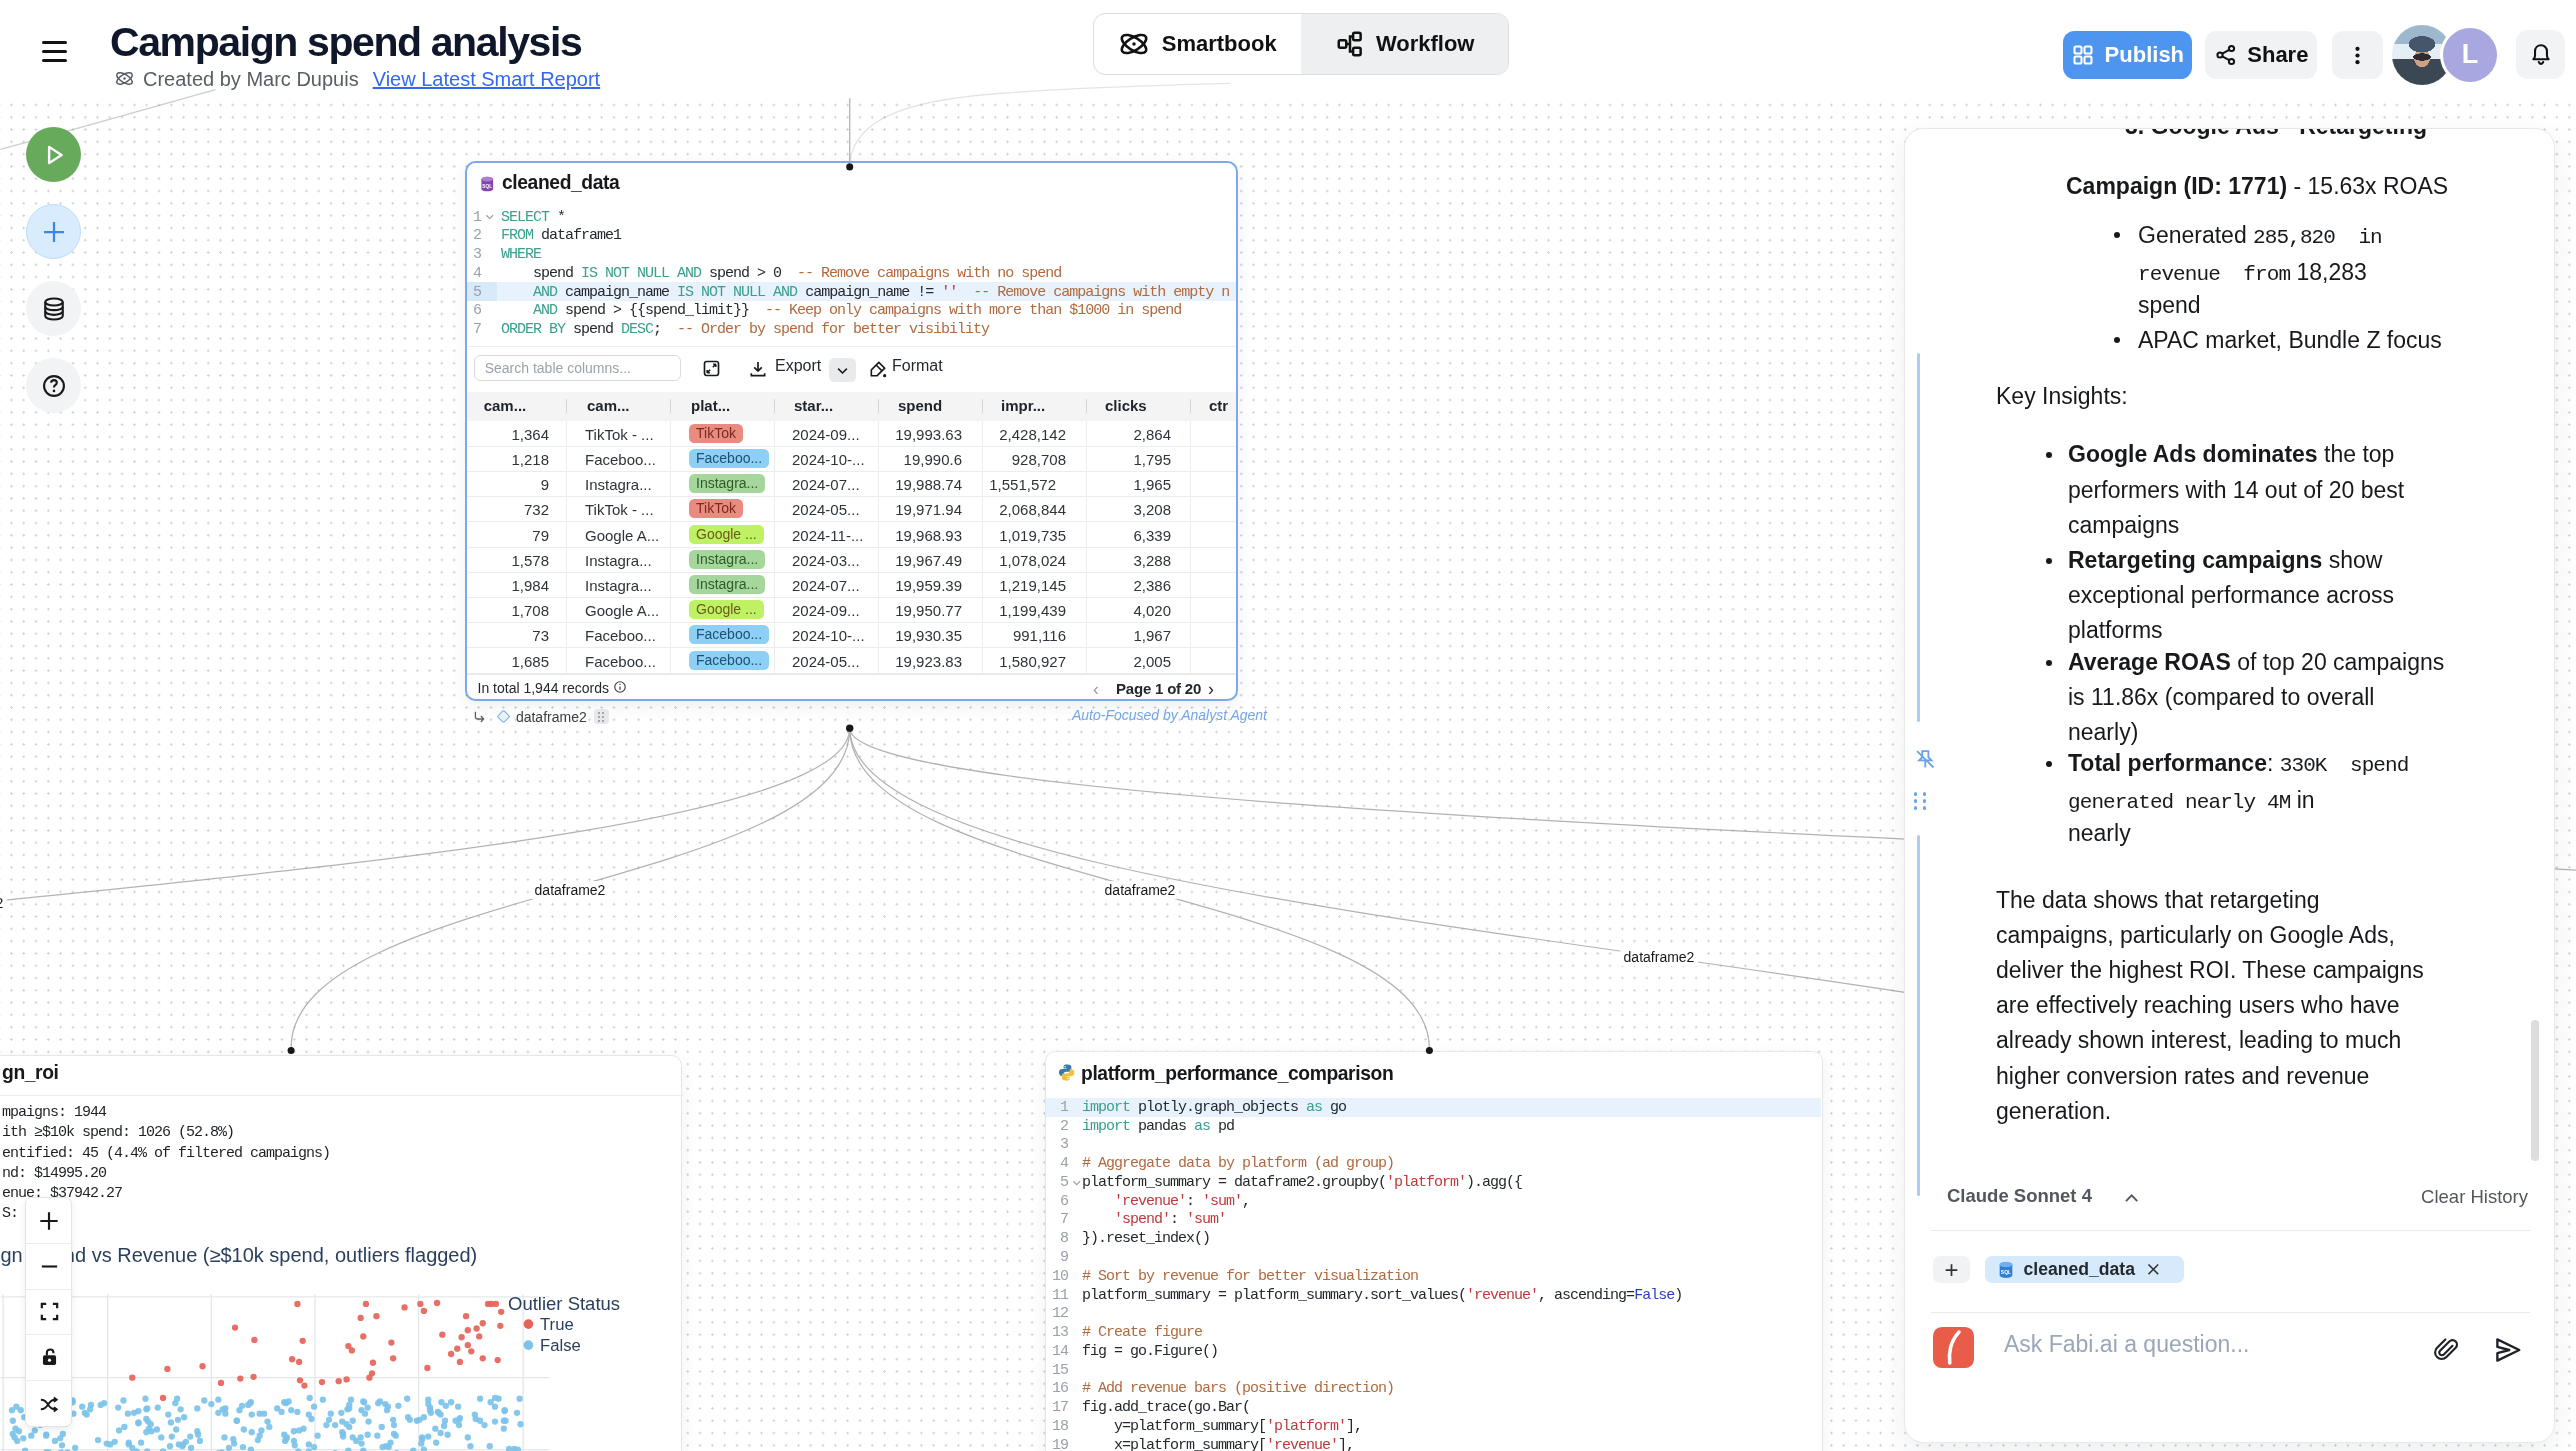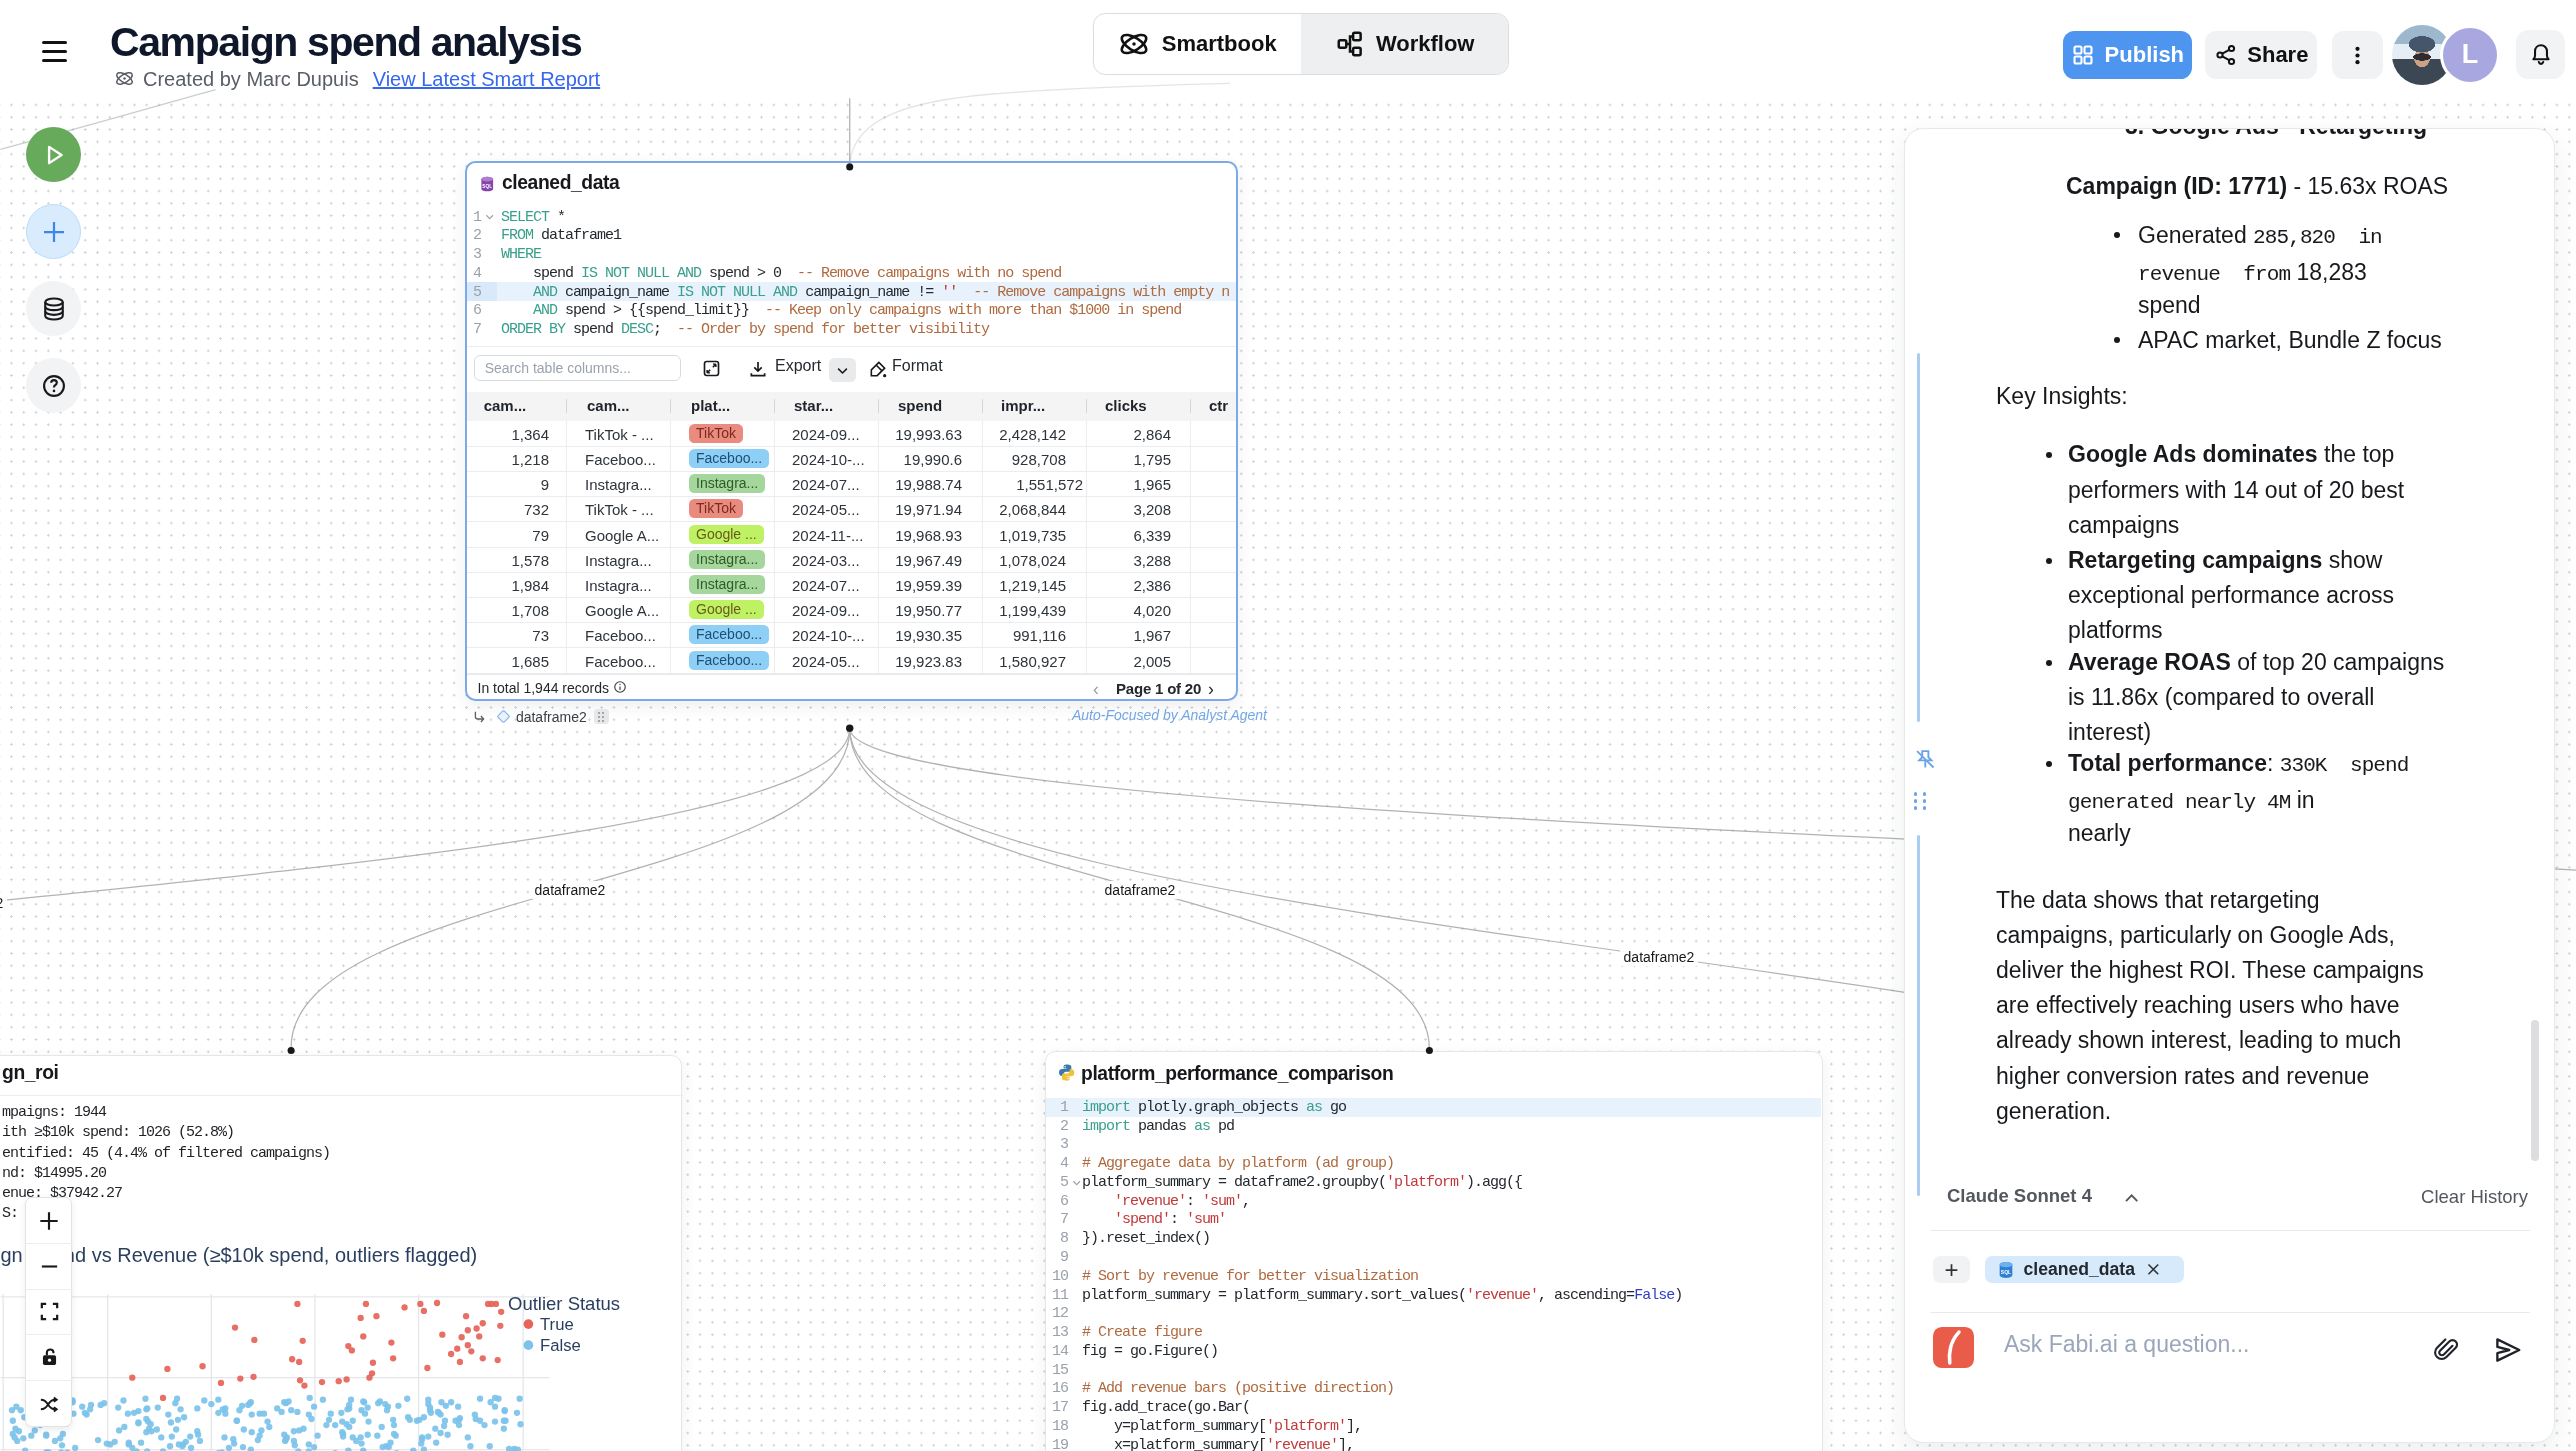--- a/index.html
+++ b/index.html
@@ -321,21 +321,21 @@
 <span class="ra" style="right:275px">19,990.6</span>
 <span class="ra" style="right:171px">928,708</span>
 <span class="ra" style="right:66px">1,795</span>
 </div>
     <div class="trow" style="top:309px">
 <span class="ra" style="right:688px">9</span>
 <span class="la" style="left:118px">Instagra...</span>
 <span class="chip ig" style="left:222px">Instagra...</span>
 <span class="la" style="left:325px">2024-07...</span>
 <span class="ra" style="right:275px">19,988.74</span>
-<span class="ra" style="right:154px">1,551,572</span>
+<span class="ra" style="right:181px">1,551,572</span>
 <span class="ra" style="right:66px">1,965</span>
 </div>
     <div class="trow" style="top:334px">
 <span class="ra" style="right:688px">732</span>
 <span class="la" style="left:118px">TikTok - ...</span>
 <span class="chip tt" style="left:222px">TikTok</span>
 <span class="la" style="left:325px">2024-05...</span>
 <span class="ra" style="right:275px">19,971.94</span>
 <span class="ra" style="right:171px">2,068,844</span>
 <span class="ra" style="right:66px">3,208</span>
@@ -947,21 +947,21 @@
 <div class="pline" style="left:163px;top:308px"><span class="b">Google Ads dominates</span> the top</div>
 <div class="pline" style="left:163px;top:344px">performers with 14 out of 20 best</div>
 <div class="pline" style="left:163px;top:379px">campaigns</div>
 <div class="bdot" style="left:141px;top:429px"></div>
 <div class="pline" style="left:163px;top:414px"><span class="b">Retargeting campaigns</span> show</div>
 <div class="pline" style="left:163px;top:449px">exceptional performance across</div>
 <div class="pline" style="left:163px;top:484px">platforms</div>
 <div class="bdot" style="left:141px;top:531px"></div>
 <div class="pline" style="left:163px;top:516px"><span class="b">Average ROAS</span> of top 20 campaigns</div>
 <div class="pline" style="left:163px;top:551px">is 11.86x (compared to overall</div>
-<div class="pline" style="left:163px;top:586px">interest)</div>
+<div class="pline" style="left:163px;top:586px">nearly)</div>
 <div class="bdot" style="left:141px;top:632px"></div>
 <div class="pline" style="left:163px;top:617px"><span class="b">Total performance</span>: <span class="mono">330K&nbsp;&nbsp;spend</span></div>
 <div class="pline" style="left:163px;top:654px"><span class="mono">generated nearly 4M</span> in</div>
 <div class="pline" style="left:163px;top:687px">nearly</div>
 <div class="pline" style="left:91px;top:754px">The data shows that retargeting</div>
 <div class="pline" style="left:91px;top:789px">campaigns, particularly on Google Ads,</div>
 <div class="pline" style="left:91px;top:824px">deliver the highest ROI. These campaigns</div>
 <div class="pline" style="left:91px;top:859px">are effectively reaching users who have</div>
 <div class="pline" style="left:91px;top:894px">already shown interest, leading to much</div>
 <div class="pline" style="left:91px;top:930px">higher conversion rates and revenue</div>

